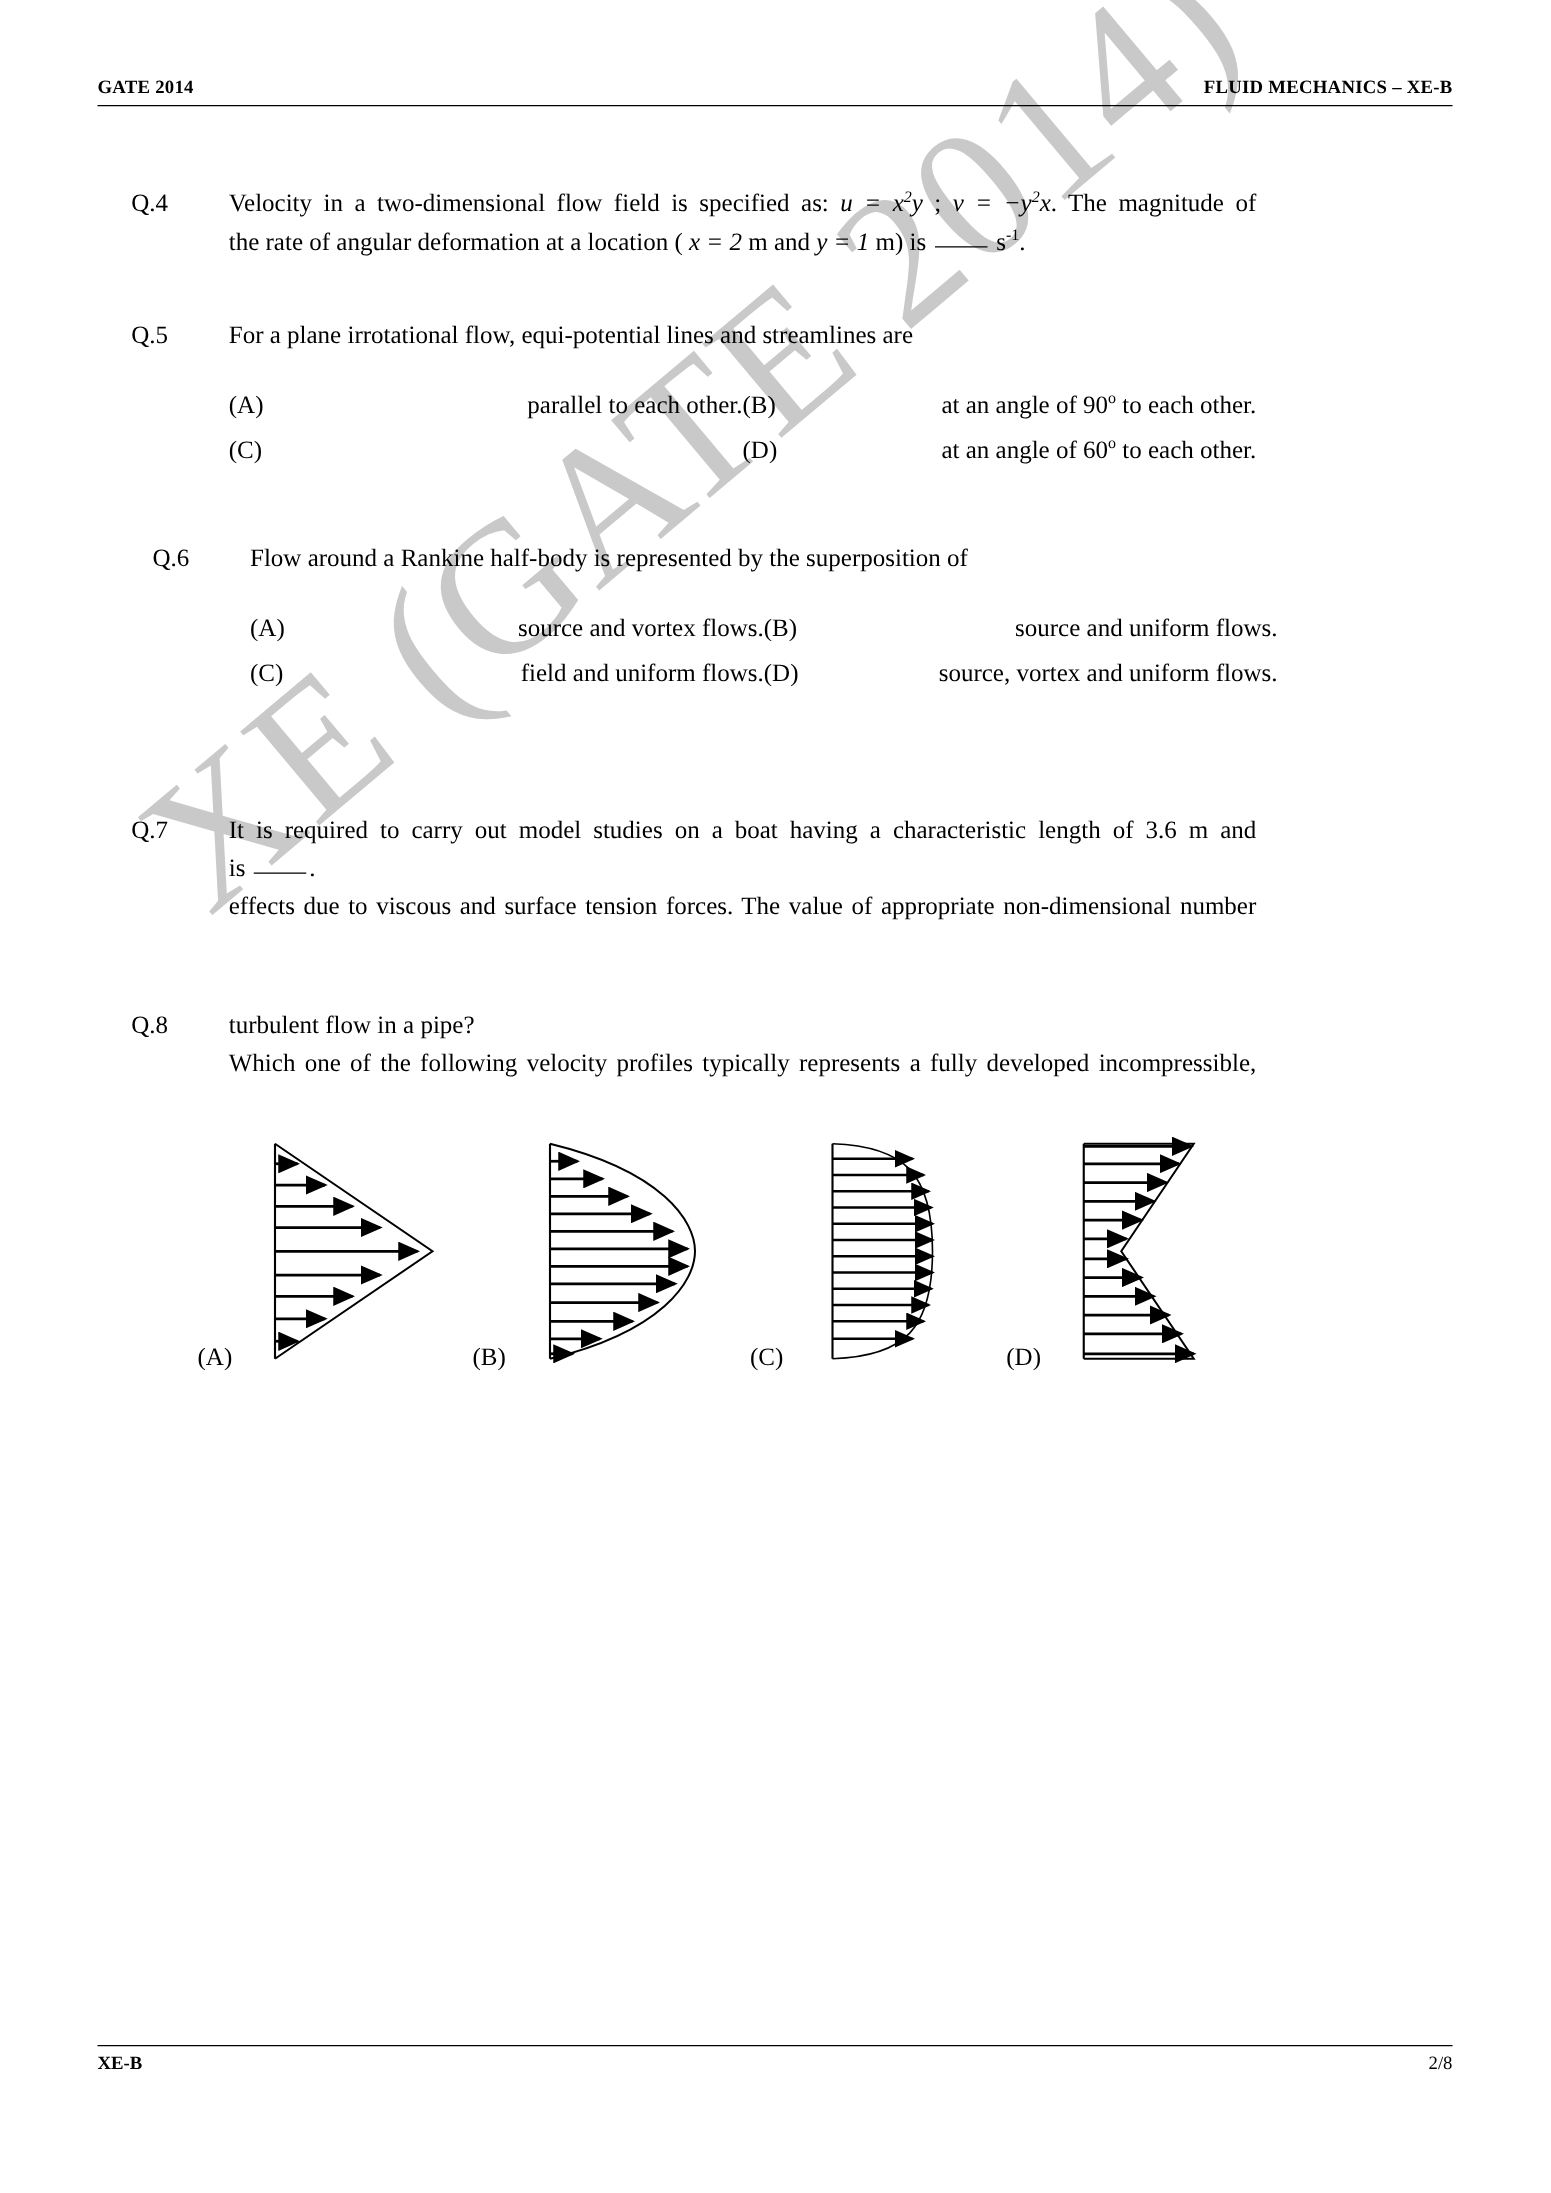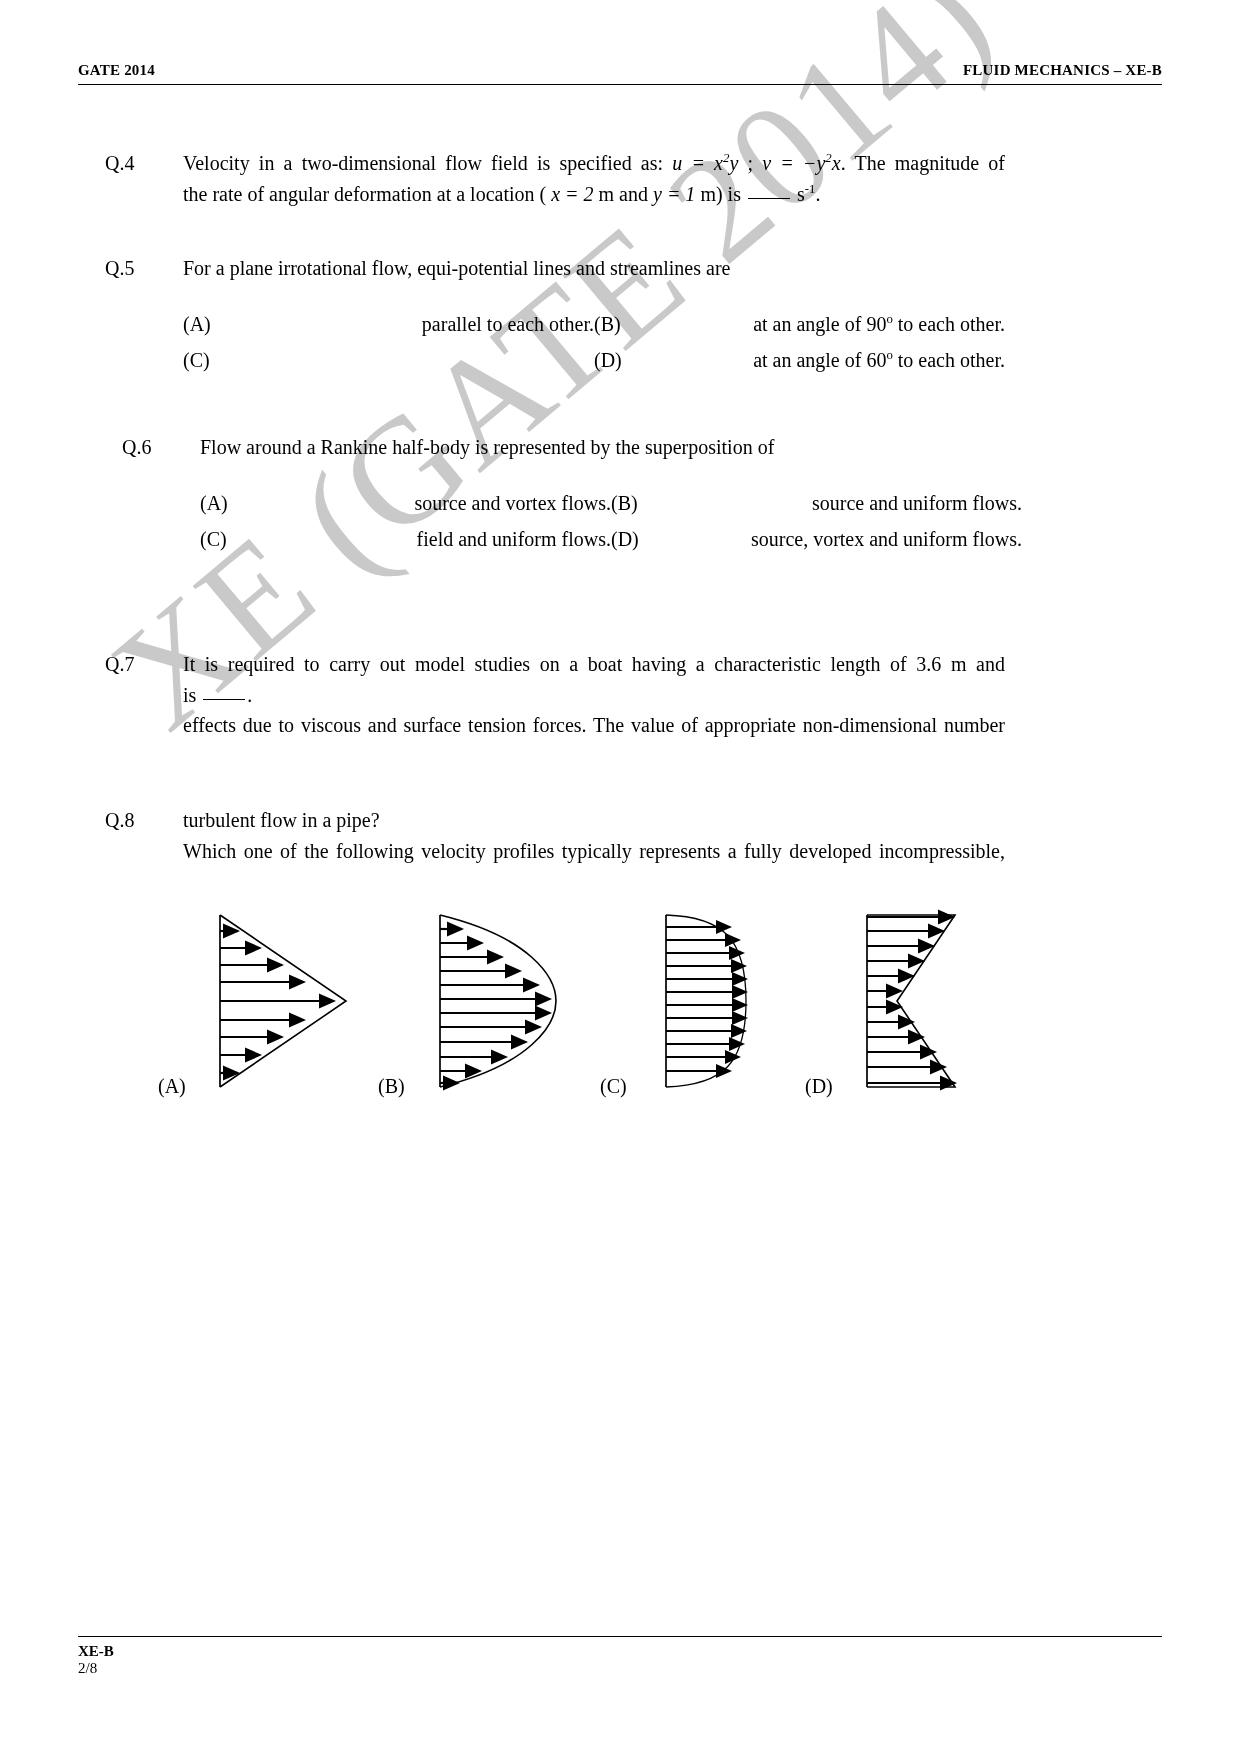--- a/index.html
+++ b/index.html
@@ -28,21 +28,21 @@
     border-bottom:1.6px solid #000;padding-bottom:5px;
     font-size:15px;display:flex;justify-content:space-between;align-items:flex-end;
     z-index:3;background:transparent;font-weight:bold;
   }
   .header .left{letter-spacing:.2px;}
   .header .right{letter-spacing:.2px;}
   .footer{
     position:absolute;left:78px;top:1636px;width:1084px;
     border-top:1.6px solid #000;padding-top:6px;
     font-size:15px;display:flex;justify-content:space-between;
-    font-weight:bold;z-index:3;flex-direction:column;
+    font-weight:bold;z-index:3;
   }
   .footer .pg{font-weight:normal;}
 
   
   .qblock{position:absolute;z-index:2;}
   .qnum{
     position:absolute;left:0;top:0;width:64px;
     font-size:20px;line-height:30px;
   }
   .qbody{

